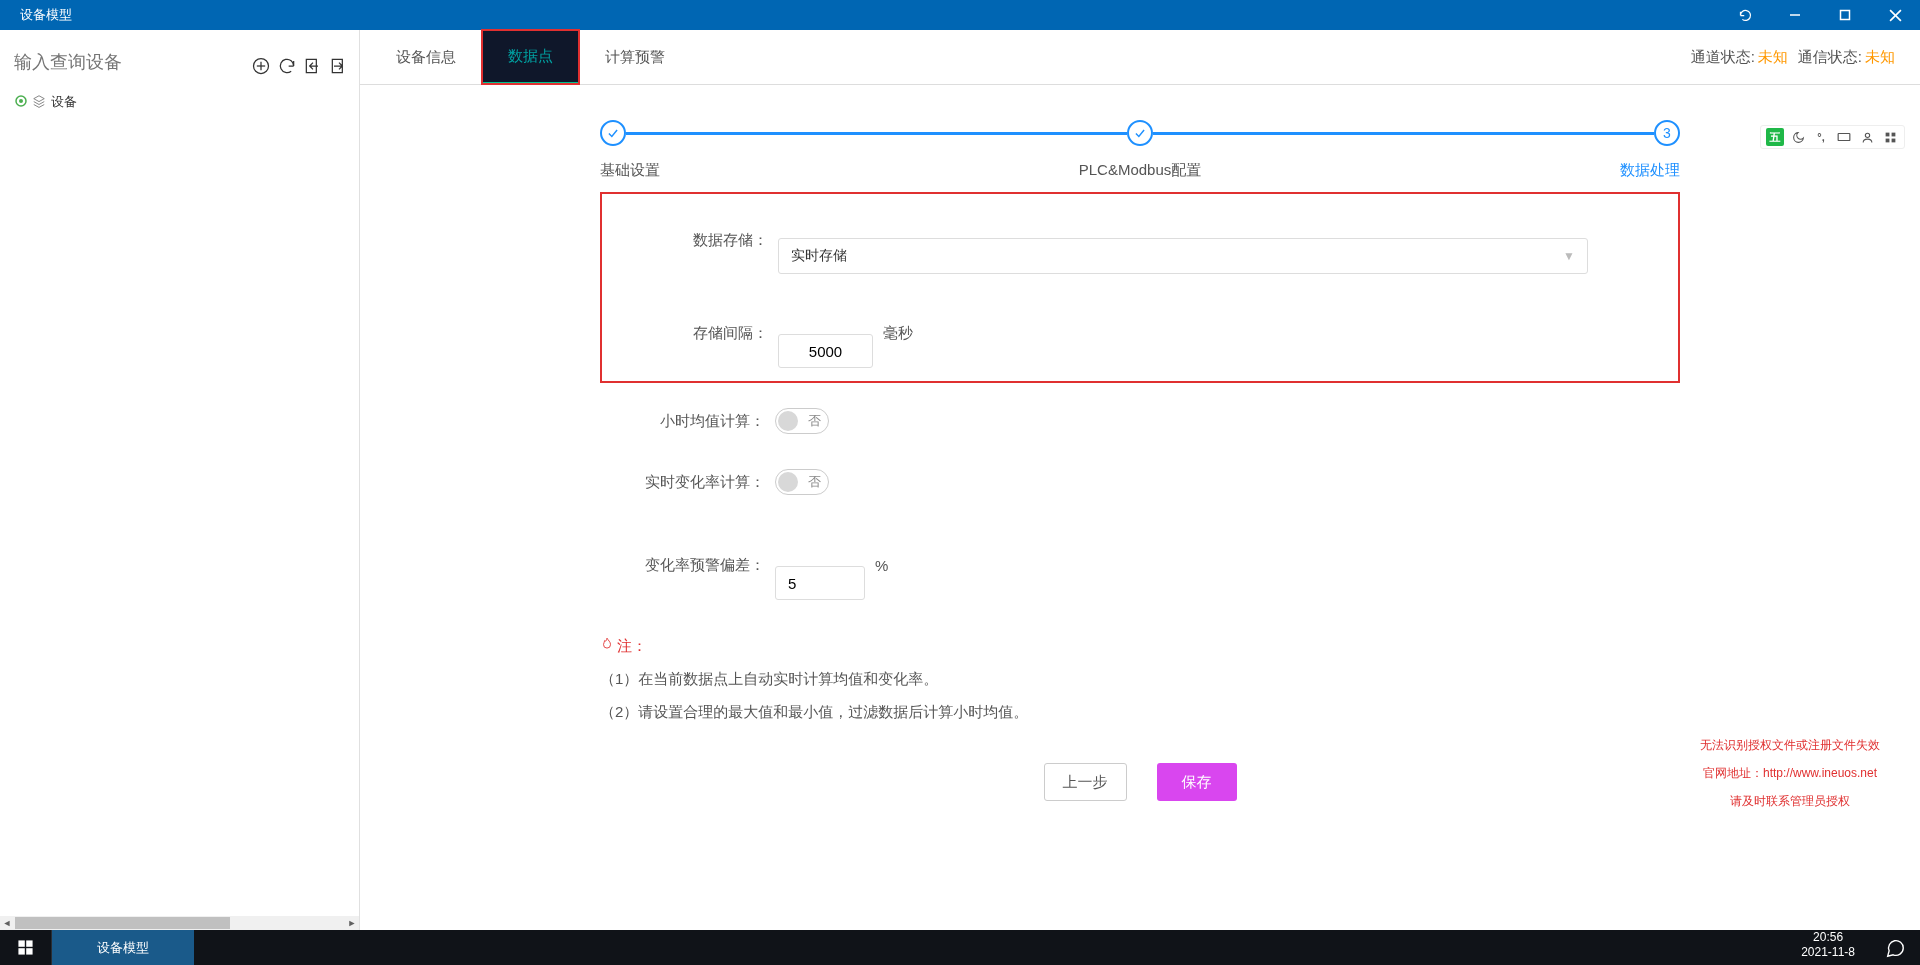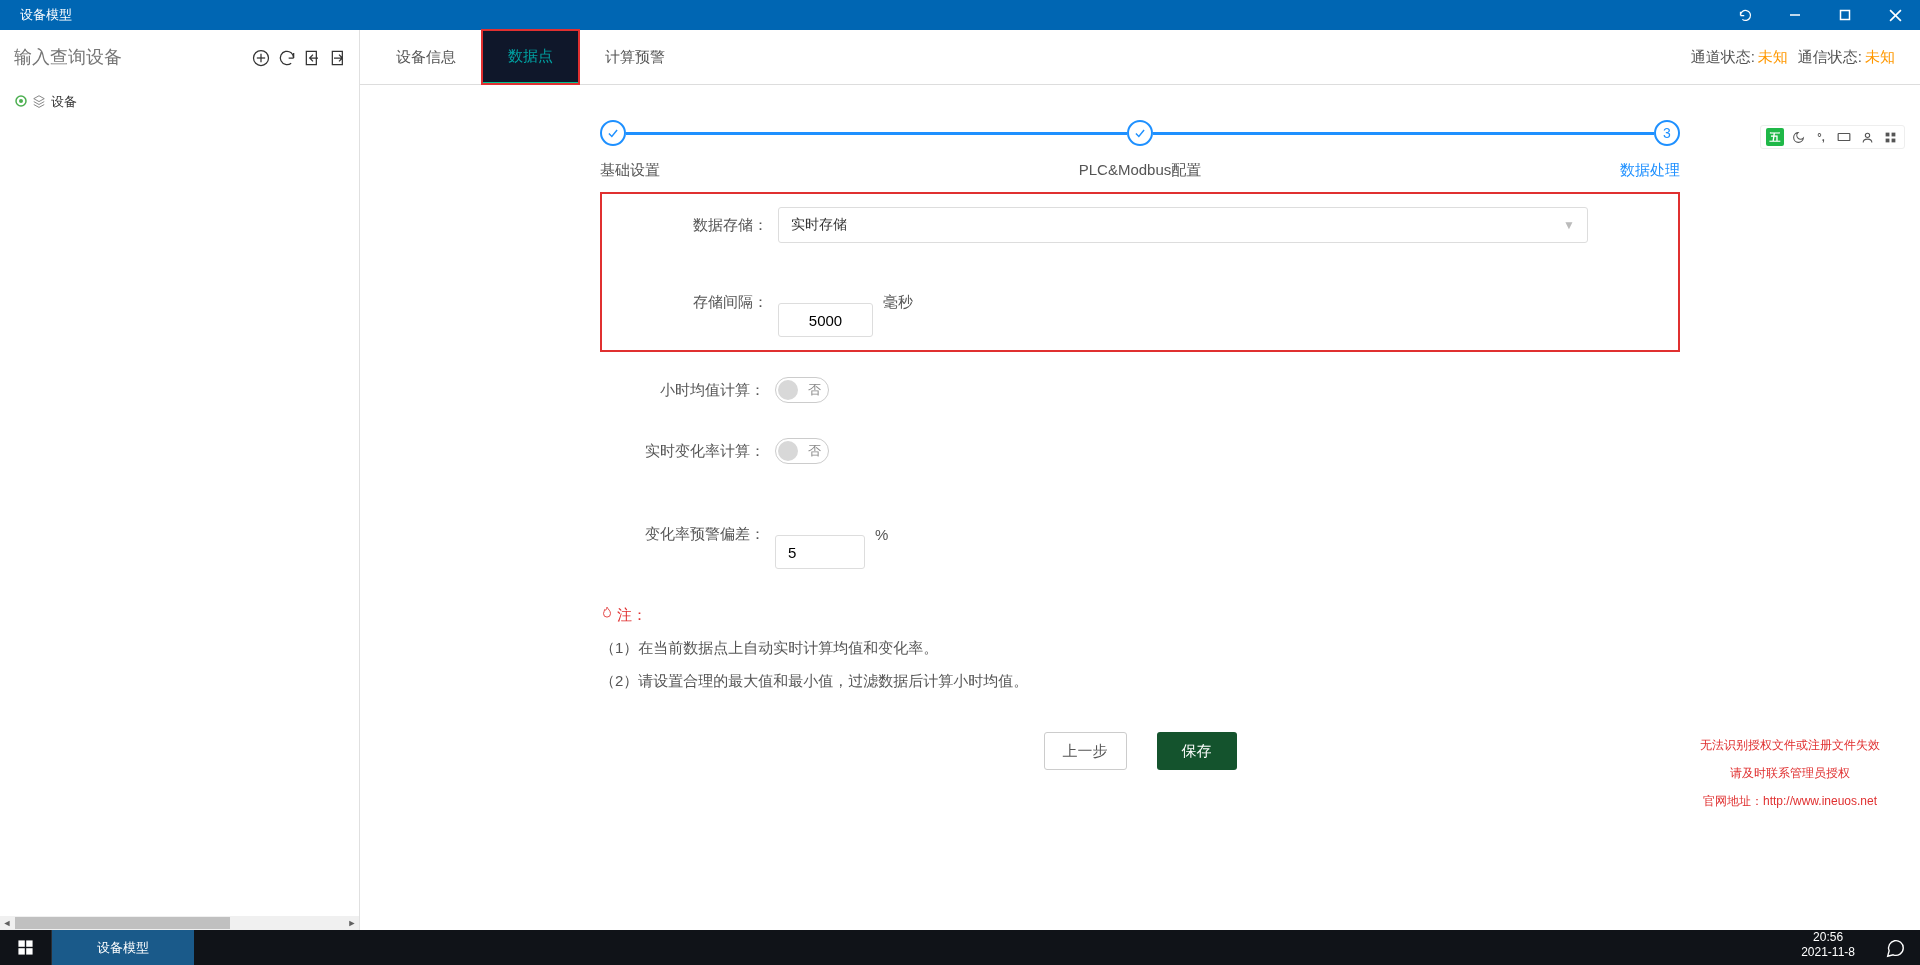--- a/index.html
+++ b/index.html
@@ -6,21 +6,21 @@
     body { font-family: "Microsoft YaHei", "SimSun", sans-serif; font-size: 14px; color: #333; background: #fff; overflow: hidden; width: 1920px; height: 965px; position: relative; }
     
     .titlebar { background: #0066b3; color: #fff; height: 30px; display: flex; align-items: center; padding-left: 20px; font-size: 13px; }
     .titlebar-controls { margin-left: auto; display: flex; align-items: center; }
     .titlebar-btn { width: 50px; height: 30px; display: flex; align-items: center; justify-content: center; cursor: pointer; }
     .titlebar-btn svg { stroke: #fff; fill: none; }
     
     .app-body { display: flex; height: 900px; }
     
     .sidebar { width: 360px; border-right: 1px solid #e0e0e0; background: #fff; position: relative; }
-    .search-row { display: flex; align-items: center; padding: 8px 10px; height: 55px; }
+    .search-row { display: flex; align-items: flex-end; padding: 8px 10px; height: 55px; }
     .search-input { flex: 1; border: none; outline: none; font-size: 18px; color: #888; padding: 4px; }
     .search-icons { display: flex; gap: 4px; }
     .icon-btn { width: 22px; height: 22px; display: flex; align-items: center; justify-content: center; cursor: pointer; }
     .icon-btn svg { stroke: #333; fill: none; stroke-width: 1.5; }
     
     .tree { padding: 5px 15px; }
     .tree-item { display: flex; align-items: center; gap: 5px; padding: 3px 0; font-size: 13px; }
     .sidebar-scroll { position: absolute; bottom: 0; left: 0; right: 0; height: 14px; background: #f0f0f0; display:flex; align-items:center; }
     .sidebar-scroll .thumb { height: 12px; background: #c0c0c0; width: 60%; margin-left:1px; }
     .sidebar-scroll .arrow { width: 14px; height:14px; display:flex; align-items:center; justify-content:center; color:#606060; font-size:9px; }
@@ -49,38 +49,38 @@
     .step-lbl { color: #555; }
     .step-lbl.l1 { }
     .step-lbl.l2 { margin: 0 auto; }
     .step-lbl.l3 { color: #1e90ff; }
     
     .form-block { width: 1080px; margin: 0 auto; }
     .red-outline { border: 2px solid #e03030; padding: 1px; }
     .form-row { display: flex; align-items: center; padding: 10px 0 10px 40px; }
     .form-row.tall { padding-top: 12px; padding-bottom: 12px; }
     .form-label { width: 135px; text-align: right; font-size: 15px; color: #555; padding-right: 10px; }
-    .select-box { flex: 1; max-width: 810px; height: 36px; border: 1px solid #ddd; border-radius: 3px; display: flex; align-items: center; padding: 0 12px; justify-content: space-between; cursor: pointer; margin-right: 40px; }
+    .select-box { flex: 1; max-width: 810px; height: 36px; border: 1px solid #ddd; border-radius: 3px; display: flex; align-items: center; padding: 0 12px; justify-content: space-between; cursor: pointer; margin-right: 40px; margin-top: 31px; }
     .select-box .caret { color: #bbb; font-size: 12px; }
     .num-input { width: 95px; height: 34px; border: 1px solid #ddd; border-radius: 3px; padding: 0 10px; text-align: center; font-size: 15px; outline: none; margin-top: 36px; }
     .unit { margin-left: 10px; font-size: 15px; color: #555; }
     
     .toggle { width: 54px; height: 26px; border: 1px solid #ccc; border-radius: 13px; display: flex; align-items: center; padding: 2px; cursor: pointer; position: relative; background:#fff; }
     .toggle .knob { width: 20px; height: 20px; border-radius: 50%; background: #d8d8d8; }
     .toggle .tlabel { position: absolute; right: 7px; font-size: 13px; color: #888; }
     
     .notes { width: 1080px; margin: 25px auto 0; font-size: 15px; line-height: 22px; }
     .notes-title { color: #e03030; display: flex; align-items: center; gap: 3px; }
     .notes-title svg { stroke: #e03030; fill: none; stroke-width: 1.5; }
     .note-line { color: #555; margin-top: 11px; }
     
     .actions { width: 1080px; margin: 40px auto 0; display: flex; justify-content: center; gap: 30px; }
     .btn { min-width: 80px; height: 38px; border-radius: 3px; display: flex; align-items: center; justify-content: center; padding: 0 18px; cursor: pointer; font-size: 15px; }
     .btn-default { border: 1px solid #ccc; background: #fff; color: #555; }
-    .btn-primary { border: none; background: #14532d; color: #fff; }
+    .btn-primary { border: none; background: #d946ef; color: #fff; }
     
     .warn-overlay { position: absolute; right: 40px; bottom: 115px; color: #e03030; font-size: 12px; line-height: 28px; text-align: center; }
     .warn-overlay a { color: #e03030; text-decoration: none; }
     
     .taskbar { position: absolute; bottom: 0; left: 0; right: 0; height: 35px; background: #101318; display: flex; align-items: stretch; color: #fff; }
     .task-start { width: 52px; display: flex; align-items: center; justify-content: center; border-right: 1px solid #2a2d33; }
     .task-start svg { fill: #fff; }
     .task-item { padding: 0 45px; display: flex; align-items: center; background: #1a5a8a; font-size: 13px; }
     .task-right { margin-left: auto; display: flex; align-items: center; }
     .task-time { text-align: center; font-size: 12px; line-height: 15px; padding: 2px 15px 8px; }
@@ -283,22 +283,22 @@
       </div>
 
       <div class="actions">
         <div class="btn btn-default">上一步</div>
         <div class="btn btn-primary">保存</div>
       </div>
     </div>
 
     <div class="warn-overlay">
       <div>无法识别授权文件或注册文件失效</div>
+      <div><span>官网地址：</span><a href="#">http://www.ineuos.net</a></div>
       <div>请及时联系管理员授权</div>
-      <div><span>官网地址：</span><a href="#">http://www.ineuos.net</a></div>
     </div>
   </div>
 </div>
 
 <div class="taskbar">
   <div class="task-start">
     <svg width="17" height="17" viewBox="0 0 24 24">
         <rect x="2" y="2" width="9" height="9"></rect>
         <rect x="13" y="2" width="9" height="9"></rect>
         <rect x="2" y="13" width="9" height="9"></rect>

